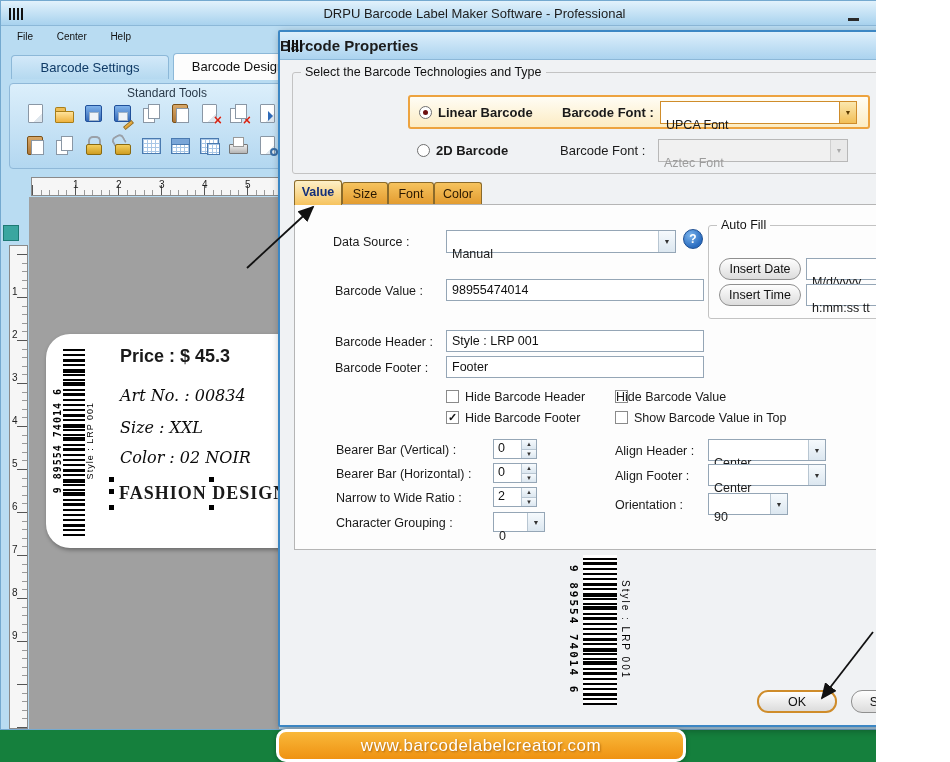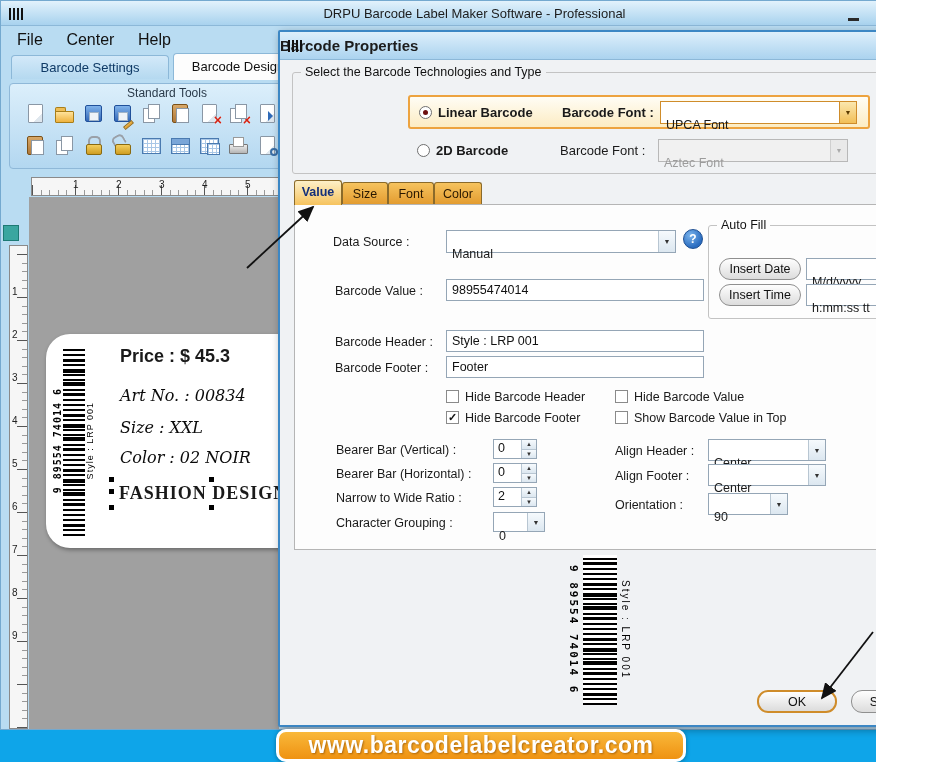--- a/index.html
+++ b/index.html
@@ -1,30 +1,30 @@
 <!DOCTYPE html>
 <html><head>
 <meta charset="utf-8">
 <style>
   *{box-sizing:border-box;margin:0;padding:0}
   body{margin:0;background:#fff}
-  #root{position:relative;width:876px;height:762px;background:#0ea5e9;overflow:hidden;
+  #root{position:relative;width:876px;height:762px;background:#15803d;overflow:hidden;
         font-family:"Liberation Sans",sans-serif;font-size:13px;color:#1a1a1a}
   .abs{position:absolute}
 
   
   .win{left:0;top:0;width:949px;height:730px;background:#b9dcf2;border:1px solid #74a9cf}
   .titlebar{left:0;top:0;width:100%;height:25px;background:linear-gradient(#e2f2fc,#a8d2ee);border-bottom:1px solid #8cb8d8}
   .title{width:100%;text-align:center;line-height:25px;font-size:13px;color:#1c1c1c}
   .appico{width:14px;height:12px;background:repeating-linear-gradient(90deg,#111 0 2px,transparent 2px 4px)}
   .minico{width:11px;height:3px;background:#2a2a2a}
   .maxico{width:11px;height:10px;border:2px solid #2a2a2a;border-top-width:3px}
   .mclose{width:38px;height:20px;background:linear-gradient(#f08a70,#c41f0e);border:1px solid #8a1a08;border-top:none;
           color:#fff;font-weight:bold;font-size:13px;display:flex;align-items:center;justify-content:center;border-radius:0 0 3px 3px;cursor:pointer}
-  .menu-item{padding:3px 10px;font-size:16px;color:#111;cursor:pointer;display:inline-block}
+  .menu-item{padding:3px 10px;font-size:10px;color:#111;cursor:pointer;display:inline-block}
   .wtab{border:1px solid #8cb8d8;border-bottom:none;border-radius:4px 4px 0 0;text-align:center;cursor:pointer}
   .wtab1{background:linear-gradient(#d3e9f9,#b5d9f0);color:#0f3a66;line-height:23px}
   .wtab2{background:#fdfdfd;color:#111;line-height:25px}
 
   
   .tbgroup{background:linear-gradient(#dcEFfb,#b3d7f0);border:1px solid #8fb8d8;border-radius:4px}
   .tbcap{position:absolute;top:2px;left:0;width:100%;text-align:center;font-size:12px;color:#2a3a4a}
   .tbico{position:absolute;width:22px;height:22px;cursor:pointer}
   .i-page::before{content:"";position:absolute;left:4px;top:2px;width:13px;height:17px;background:linear-gradient(135deg,#fff 72%,#dfe7ee 72%);border:1px solid #8a97a5;border-radius:1px}
   .i-folder::before{content:"";position:absolute;left:2px;top:5px;width:9px;height:5px;background:#eebd55;border:1px solid #a97e18;border-bottom:none;border-radius:2px 2px 0 0}
@@ -115,21 +115,21 @@
   .spin-val{flex:1;font-size:12.5px;padding:1px 4px;color:#111}
   .spin-btns{width:15px;display:flex;flex-direction:column;border-left:1px solid #b8c6d2}
   .sb{flex:1;display:flex;align-items:center;justify-content:center;font-size:6px;color:#333;background:linear-gradient(#f6fafd,#dce7f0);cursor:pointer}
   .sb + .sb{border-top:1px solid #b8c6d2}
   .pvdigits{font-family:"DejaVu Sans Mono",monospace;font-size:11px;font-weight:bold;letter-spacing:2px;color:#000}
   .pvstyle{font-size:10px;color:#000;letter-spacing:2px}
 
   
   .banner{background:linear-gradient(#f9b83a,#ef9212);border:3px solid #fff;border-radius:10px;
           box-shadow:0 1px 4px rgba(0,0,0,.35);display:flex;align-items:center;justify-content:center}
-  .banner span{color:#fff;font-weight:bold;font-size:23px;letter-spacing:.5px;text-shadow:1px 1px 2px rgba(130,70,0,.6)}
+  .banner span{color:#fff;font-weight:normal;font-size:17px;letter-spacing:.5px;text-shadow:1px 1px 2px rgba(130,70,0,.6)}
 </style>
 </head>
 <body>
 
 <div id="root">
 
   <div class="abs win">
 
     <div class="abs titlebar">
       <span class="abs appico" style="left:8px;top:7px"></span>
@@ -316,21 +316,21 @@
 
       <span class="abs lbl" style="left:40px;top:130px">Barcode Header :</span>
       <input class="abs field" style="left: 151px; top: 125px; width: 258px; height: 22px;" value="Style : LRP 001">
 
       <span class="abs lbl" style="left:40px;top:156px">Barcode Footer :</span>
       <input class="abs field" style="left: 151px; top: 151px; width: 258px; height: 22px;" value="Footer">
 
       <span class="cbox" style="left:151px;top:185px"></span>
       <span class="abs lbl" style="left:170px;top:185px">Hide Barcode Header</span>
       <span class="cbox" style="left:320px;top:185px"></span>
-      <span class="abs lbl" style="left:339px;top:185px">Hide Barcode Value</span>
+      <span class="abs lbl" style="left:321px;top:185px">Hide Barcode Value</span>
 
       <span class="cbox" style="left:151px;top:206px"><span>✓</span></span>
       <span class="abs lbl" style="left:170px;top:206px">Hide Barcode Footer</span>
       <span class="cbox" style="left:320px;top:206px"></span>
       <span class="abs lbl" style="left:339px;top:206px">Show Barcode Value in Top</span>
 
       <span class="abs lbl" style="left:41px;top:238px">Bearer Bar (Vertical) :</span>
       <div class="abs spin" style="left:198px;top:234px;width:44px;height:20px">
         <span class="spin-val">0</span>
         <span class="spin-btns">

